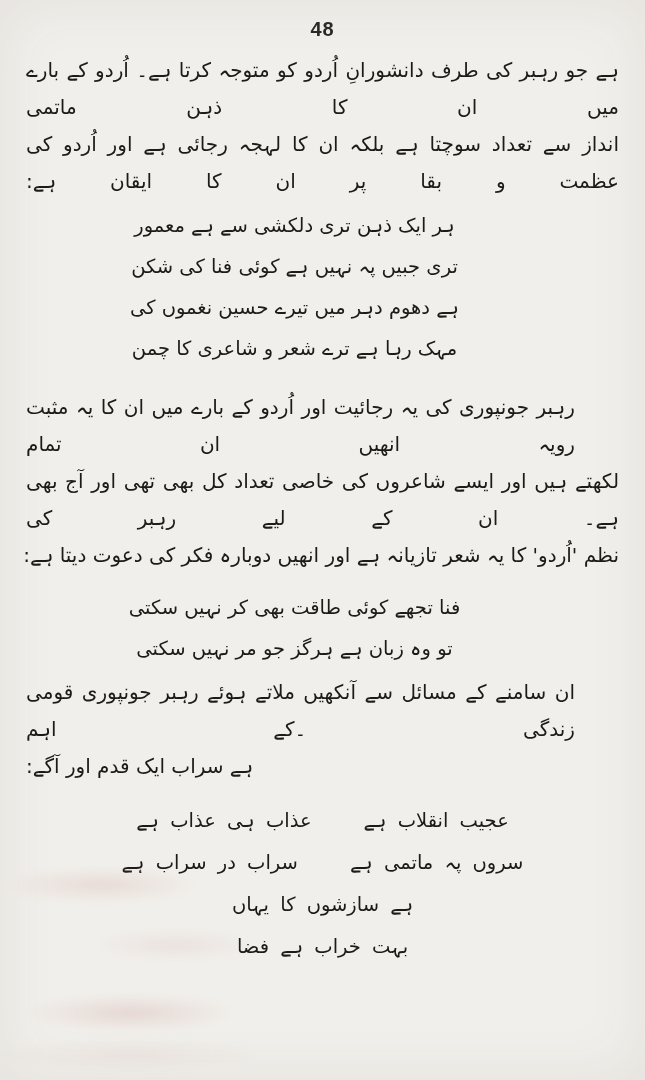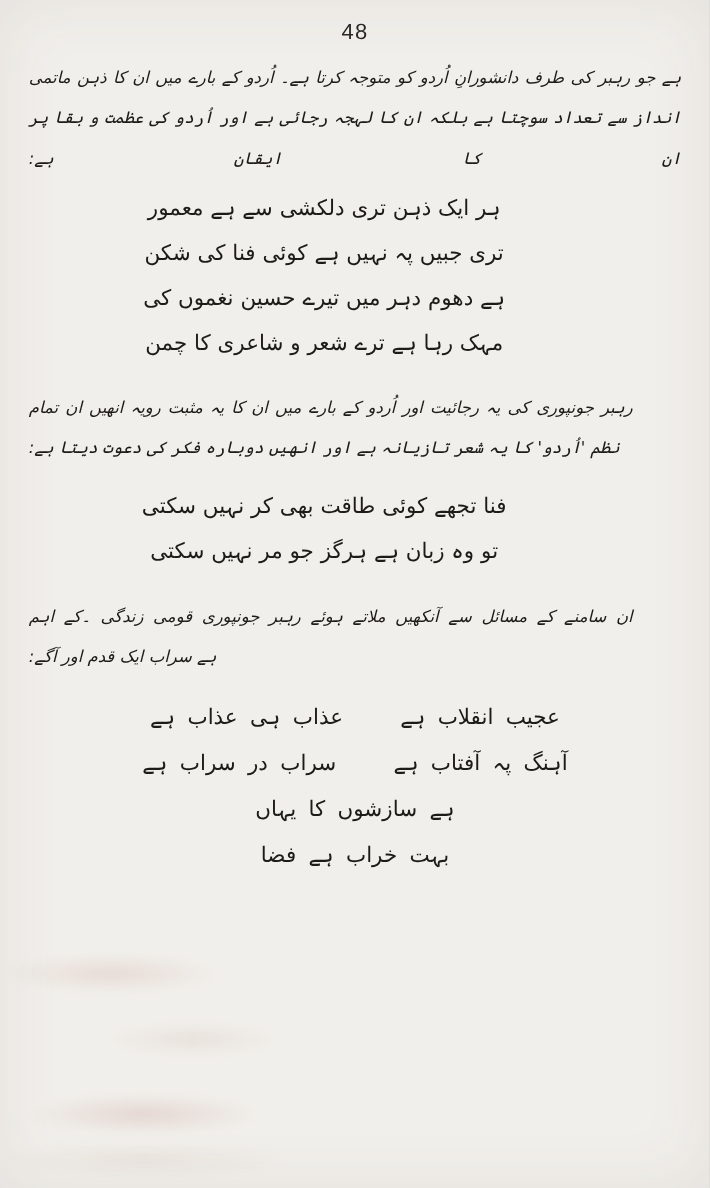--- a/index.html
+++ b/index.html
@@ -28,49 +28,49 @@
     position: absolute;
     inset: 0;
     pointer-events: none;
     box-shadow: inset 0 0 60px rgba(90, 80, 70, 0.08);
   }
   .pageno {
     direction: ltr;
     text-align: center;
     font-family: "Liberation Sans", sans-serif;
     font-size: 20px;
-    font-weight: 400;
+    font-weight: 700;
     letter-spacing: 1px;
     color: #2b2a28;
     height: 34px;
     line-height: 34px;
     margin-bottom: 6px;
   }
-  .prose { font-size: 15px; font-style: italic; }
+  .prose { font-size: 20px; }
   .prose .pline {
     line-height: 37px;
     text-align: left;
     white-space: nowrap;
   }
   .prose .pline.just {
     white-space: normal;
     text-align: justify;
     text-align-last: justify;
   }
   .prose .pline.indent { padding-right: 44px; }
   .verse {
     text-align: center;
     transform: translateX(-28px);
     font-size: 19.5px;
   }
   .verse .vline { line-height: 41px; }
   .v1 { margin-top: 5px; }
   .v2 { margin-top: 13px; }
   .p2 { margin-top: 20px; }
-  .p3 { margin-top: 21px; }
+  .p3 { margin-top: 5px; }
   .ghazal {
     margin-top: 15px;
     font-size: 19.5px;
     word-spacing: 5px;
   }
   .ghazal .vrow {
     line-height: 42px;
     display: flex;
     flex-direction: row;
     justify-content: center;
@@ -114,40 +114,41 @@
 
   <div class="verse v1">
     <div class="vline">ہر ایک ذہن تری دلکشی سے ہے معمور</div>
     <div class="vline">تری جبیں پہ نہیں ہے کوئی فنا کی شکن</div>
     <div class="vline">ہے دھوم دہر میں تیرے حسین نغموں کی</div>
     <div class="vline">مہک رہا ہے ترے شعر و شاعری کا چمن</div>
   </div>
 
   <div class="prose p2">
     <div class="pline just indent">رہبر جونپوری کی یہ رجائیت اور اُردو کے بارے میں ان کا یہ مثبت رویہ انھیں ان تمام</div>
+    <div class="pline just">لکھتے ہیں اور ایسے شاعروں کی خاصی تعداد کل بھی تھی اور آج بھی ہے۔ ان کے لیے رہبر کی</div>
     <div class="pline">نظم 'اُردو' کا یہ شعر تازیانہ ہے اور انھیں دوبارہ فکر کی دعوت دیتا ہے:</div>
   </div>
 
   <div class="verse v2">
     <div class="vline">فنا تجھے کوئی طاقت بھی کر نہیں سکتی</div>
     <div class="vline">تو وہ زبان ہے ہرگز جو مر نہیں سکتی</div>
   </div>
 
   <div class="prose p3">
     <div class="pline just indent">ان سامنے کے مسائل سے آنکھیں ملاتے ہوئے رہبر جونپوری قومی زندگی ۔کے اہم</div>
     <div class="pline">ہے سراب ایک قدم اور آگے:</div>
   </div>
 
   <div class="ghazal">
     <div class="vrow">
       <span class="hemi">عجیب انقلاب ہے</span>
       <span class="hemi">عذاب ہی عذاب ہے</span>
     </div>
     <div class="vrow">
-      <span class="hemi">آہنگ پہ آفتاب ہے</span>
+      <span class="hemi">سروں پہ ماتمی ہے</span>
       <span class="hemi">سراب در سراب ہے</span>
     </div>
     <div class="vrow">
       <span class="hemi">ہے سازشوں کا یہاں</span>
     </div>
     <div class="vrow">
       <span class="hemi">بہت خراب ہے فضا</span>
     </div>
 
   </div>

